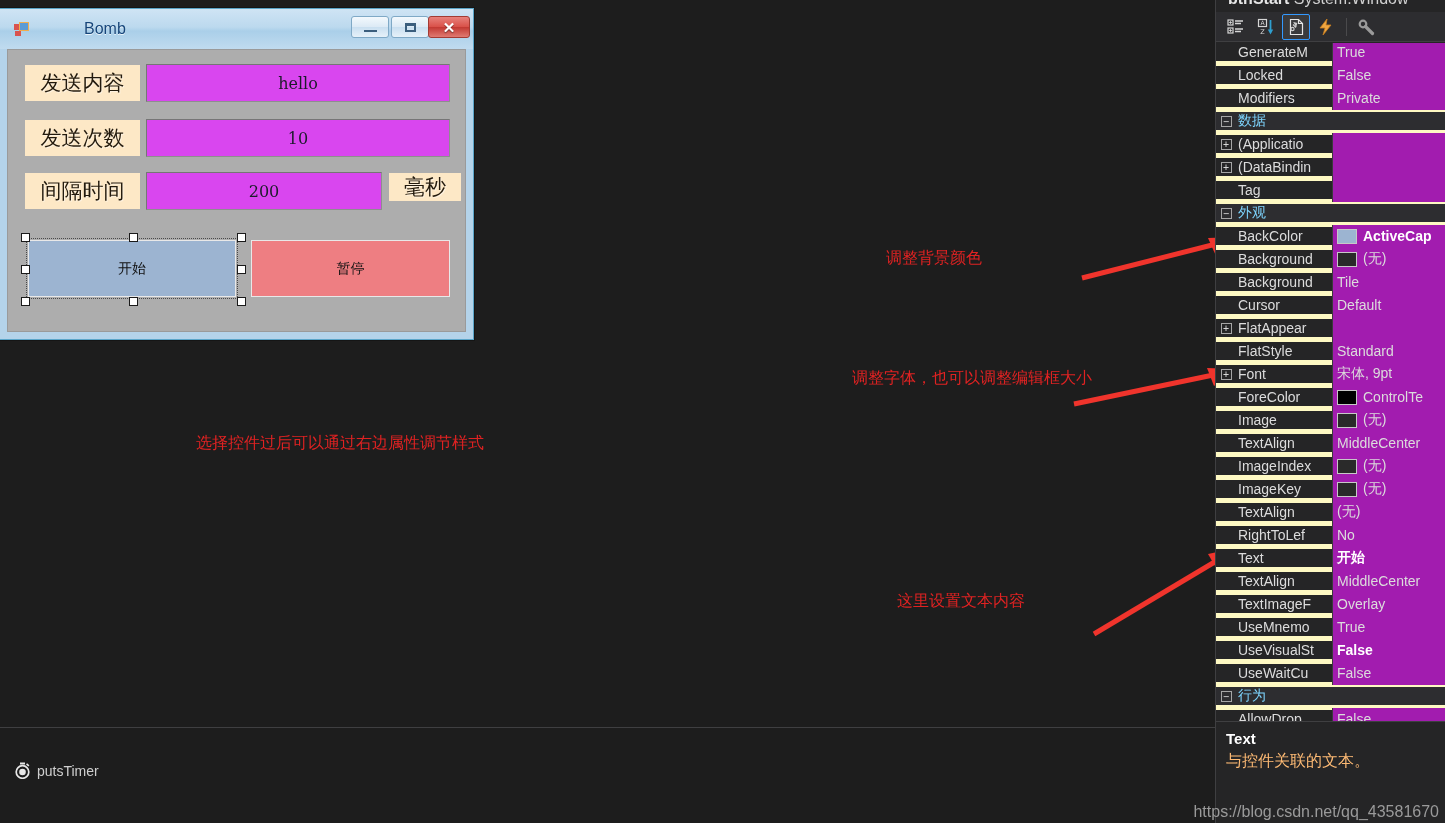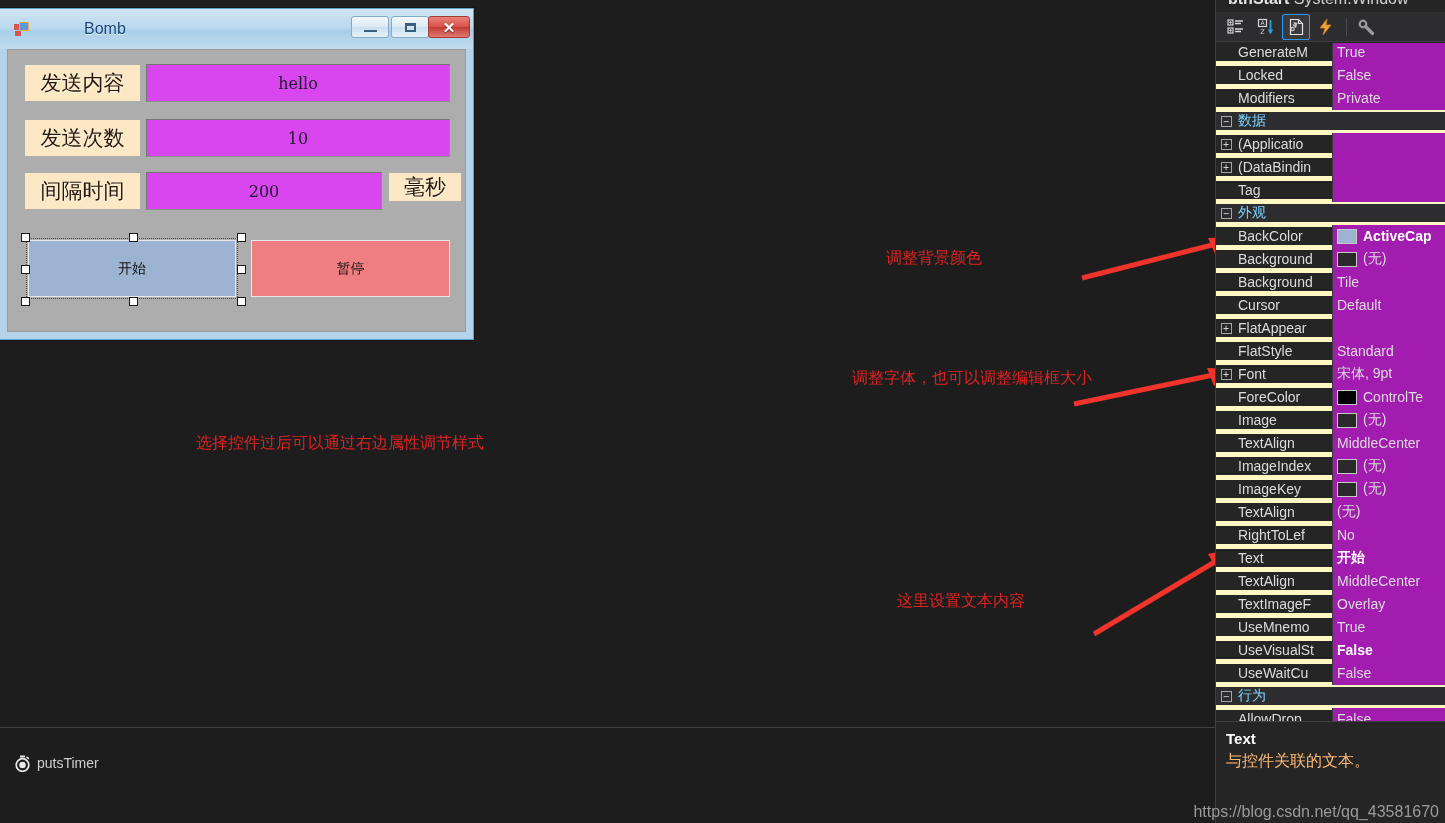--- a/index.html
+++ b/index.html
@@ -19,22 +19,22 @@
   }
   #designer-tray-divider{
     position:absolute; left:0; top:727px; width:1215px; height:1px;
     background:#3f3f41;
   }
   #component-tray{
     position:absolute; left:0; top:728px; width:1215px; height:95px;
     background:#1d1d1d;
   }
   #tray-item{
-    position:absolute; left:10px; top:25px;
-    display:flex; align-items:flex-start; gap:6px;
+    position:absolute; left:10px; top:32px;
+    display:flex; align-items:center; gap:6px;
     padding:2px 4px;
   }
   #tray-item .tray-label{
     font-size:14px; color:#cfcfcf;
     font-family:"Liberation Sans", sans-serif;
   }
 
   
   #form-window{
     position:absolute; left:0px; top:8px; width:474px; height:332px;

